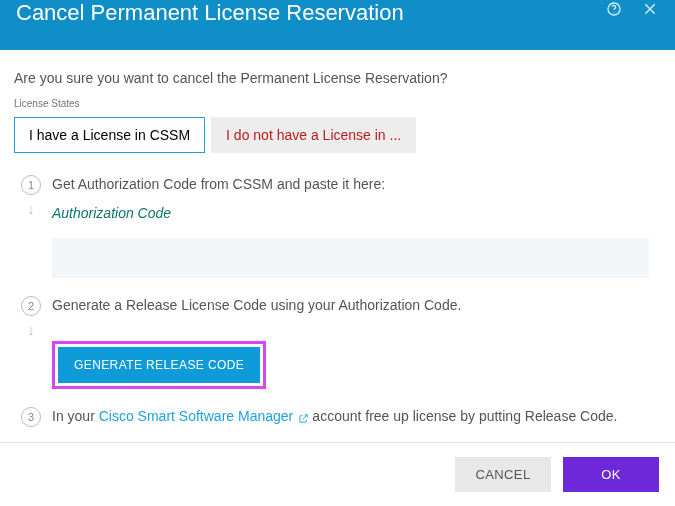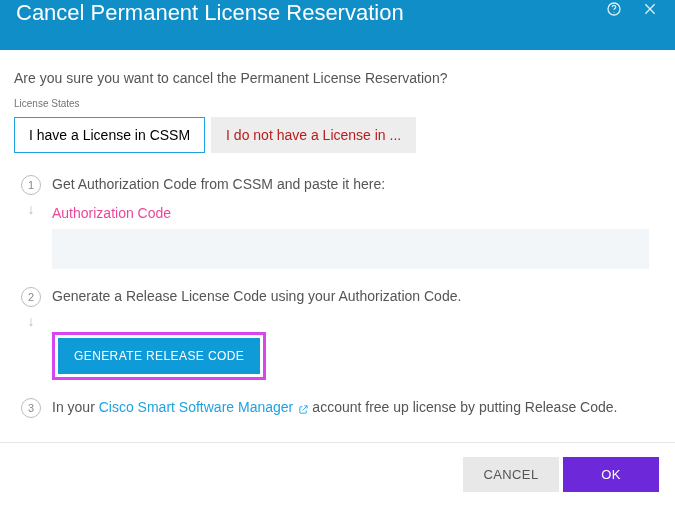--- a/index.html
+++ b/index.html
@@ -72,21 +72,21 @@
     color: #888;
     background: #fff;
   }
   .step-arrow {
     margin-top: 6px;
     color: #bbb;
     font-size: 14px;
   }
   .step-body { flex: 1; padding-left: 4px; }
   .step-text { color: #555; margin-bottom: 10px; line-height: 1.4; }
-  .sub-label { margin-bottom: 8px; color: #ec4899; }
+  .sub-label { margin-bottom: 17px; color: #0f766e; font-style: italic; }
   .code-box {
     background: #F3F6F8;
     padding: 14px 12px;
     font-size: 13px;
     color: #888;
     min-height: 40px;
     word-break: break-all;
     width: 100%;
   }
   .gen-wrap {
@@ -105,21 +105,21 @@
     cursor: pointer;
     font-weight: 500;
   }
   .link { color: #1FA2E0; }
   .ext-icon { color: #1FA2E0; font-size: 11px; margin-left: 2px; }
   .footer {
     border-top: 1px solid #e5e5e5;
     padding: 14px 16px;
     display: flex;
     justify-content: flex-end;
-    gap: 4px;
+    gap: 12px;
   }
   .btn {
     min-width: 96px;
     text-align: center;
     padding: 10px 0;
     font-size: 13px;
     border: none;
     cursor: pointer;
     letter-spacing: 0.4px;
   }

